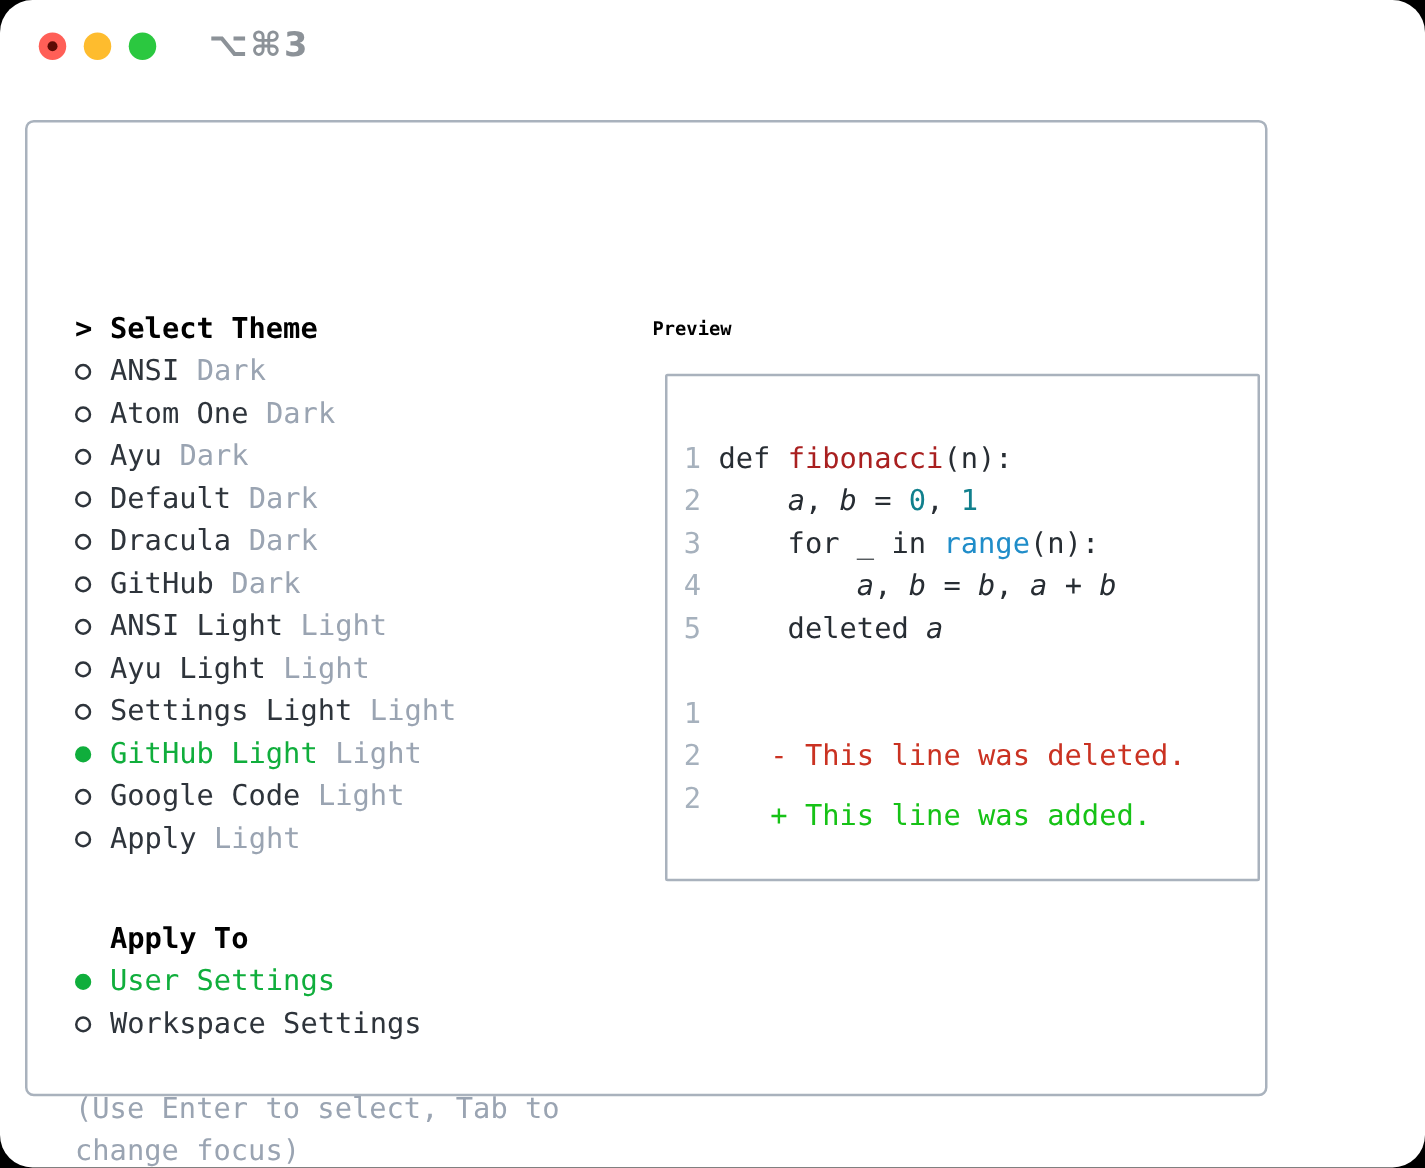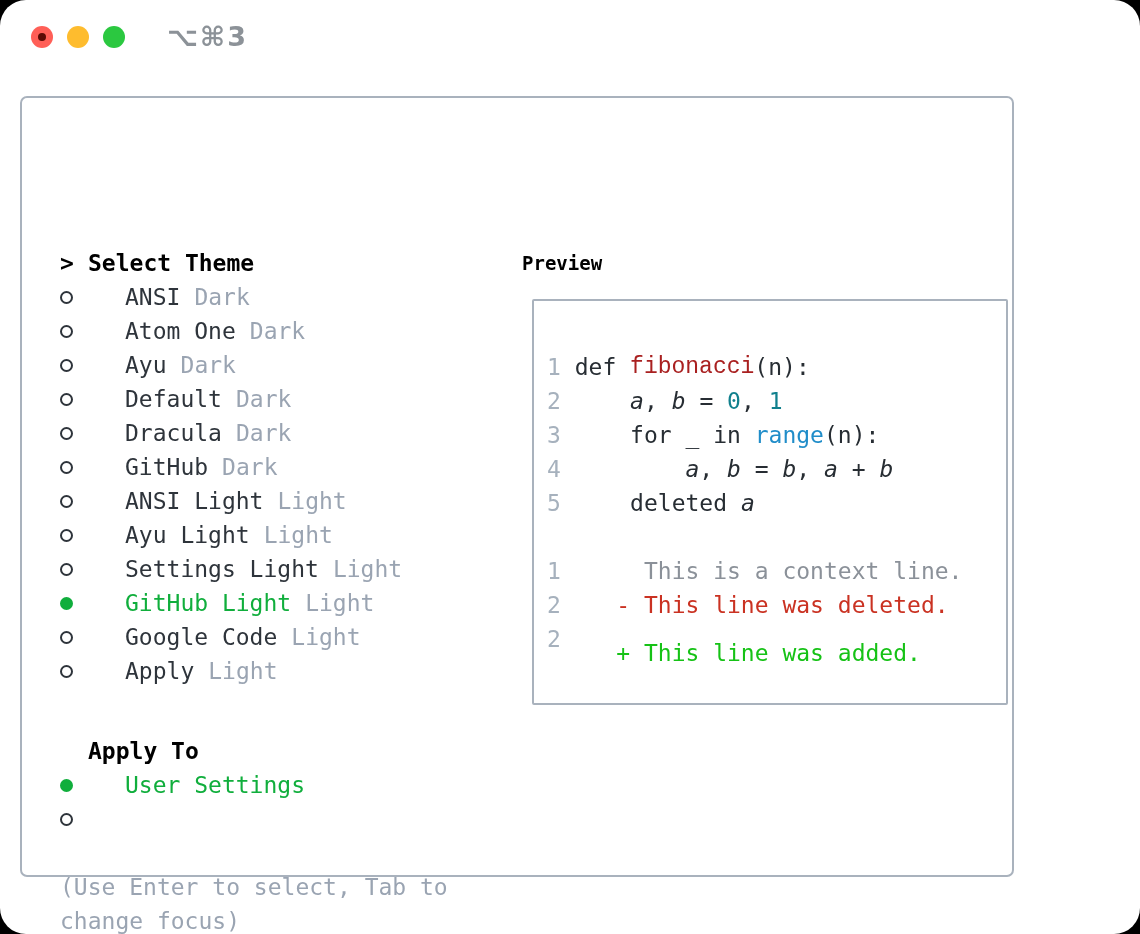--- a/index.html
+++ b/index.html
@@ -21,36 +21,36 @@
            border:2px solid var(--border); border-radius:7px; background:#fff; }
 
   
   #left-col { position:absolute; left:38px; top:148px; width:450px; font-size:23px; }
   .row { height:34px; display:flex; align-items:center; white-space:pre; }
   .marker { width:28px; display:flex; align-items:center; flex:0 0 28px; }
   .radio { width:13px; height:13px; border-radius:50%; border:2px solid var(--ink); }
   .radio.sel { background:var(--green); border-color:var(--green); }
   .hdr { font-weight:bold; color:#000; }
   .prefix { width:28px; flex:0 0 28px; font-weight:bold; color:#000; }
-  .name { color:var(--ink);margin-left:37px; }
+  .name { color:var(--ink); }
   .name.sel { color:var(--green); }
   .suffix { color:var(--dim); margin-left:14px; }
   .hint { color:var(--dim); }
   .indent { padding-left:28px;margin-top:12px; }
 
   
   #preview-header { position:absolute; left:500px; top:148px; height:34px; display:flex;
-                    align-items:center; font-size:19px; font-weight:bold; color:#000; }
+                    align-items:center; font-size:15px; font-weight:bold; color:#000; }
   #preview-box { position:absolute; left:510px; top:201px; width:476px; height:406px;
                  border:2px solid var(--border); border-radius:2px; background:#fff; }
   #code { position:absolute; left:13px; top:49px; font-size:23px; }
   .crow { height:34px; display:flex; align-items:center; white-space:pre; }
   .ln { color:var(--ln); }
   .s-plain { color:var(--code); }
-  .s-func { color:var(--red-dark);font-family:Liberation Mono, monospace; }
+  .s-func { color:var(--red-dark); }
   .s-var { color:var(--code); font-style:italic; }
   .s-num { color:var(--teal); }
   .s-builtin { color:var(--blue); }
   .s-context { color:var(--ctx); }
   .s-deleted { color:var(--red); }
   .s-added { color:var(--green-add);margin-top:28px; }
 </style>
 </head>
 <body>
 
@@ -85,38 +85,38 @@
           <div class="row"><span class="marker"><span class="radio sel"></span></span><span class="name sel">GitHub Light</span><span class="suffix">Light</span></div>
           <div class="row"><span class="marker"><span class="radio"></span></span><span class="name">Google Code</span><span class="suffix">Light</span></div>
           <div class="row"><span class="marker"><span class="radio"></span></span><span class="name">Apply</span><span class="suffix">Light</span></div>
         </div>
       <div class="row"></div>
       <div class="row indent">
         <span class="hdr">Apply To</span>
       </div>
       <div id="apply-list">
           <div class="row"><span class="marker"><span class="radio sel"></span></span><span class="name sel">User Settings</span></div>
-          <div class="row"><span class="marker"><span class="radio"></span></span></div>
+          <div class="row"><span class="marker"><span class="radio"></span></span><span class="name">Workspace Settings</span></div>
         </div>
       <div class="row"></div>
       <div id="hint-block">
           <div class="row hint">(Use Enter to select, Tab to</div>
           <div class="row hint">change focus)</div>
         </div>
     </div>
 
     <div id="preview-header">Preview</div>
     <div id="preview-box">
       <div id="code">
           <div class="crow"><span class="ln">1</span><span class="s-plain"> def </span><span class="s-func">fibonacci</span><span class="s-plain">(n):</span></div>
           <div class="crow"><span class="ln">2</span><span class="s-plain">     </span><span class="s-var">a</span><span class="s-plain">, </span><span class="s-var">b</span><span class="s-plain"> = </span><span class="s-num">0</span><span class="s-plain">, </span><span class="s-num">1</span></div>
           <div class="crow"><span class="ln">3</span><span class="s-plain">     for _ in </span><span class="s-builtin">range</span><span class="s-plain">(n):</span></div>
           <div class="crow"><span class="ln">4</span><span class="s-plain">         </span><span class="s-var">a</span><span class="s-plain">, </span><span class="s-var">b</span><span class="s-plain"> = </span><span class="s-var">b</span><span class="s-plain">, </span><span class="s-var">a</span><span class="s-plain"> + </span><span class="s-var">b</span></div>
           <div class="crow"><span class="ln">5</span><span class="s-plain">     deleted </span><span class="s-var">a</span></div>
           <div class="crow"><span class="ln"></span></div>
-          <div class="crow"><span class="ln">1</span><span class="s-context">      This is a context line.</span></div>
+          <div class="crow"><span class="ln">1</span></div>
           <div class="crow"><span class="ln">2</span><span class="s-plain">    </span><span class="s-deleted">- This line was deleted.</span></div>
           <div class="crow"><span class="ln">2</span><span class="s-plain">    </span><span class="s-added">+ This line was added.</span></div>
         </div>
     </div>
 
   </div>
 </div>
 
 </body></html>

